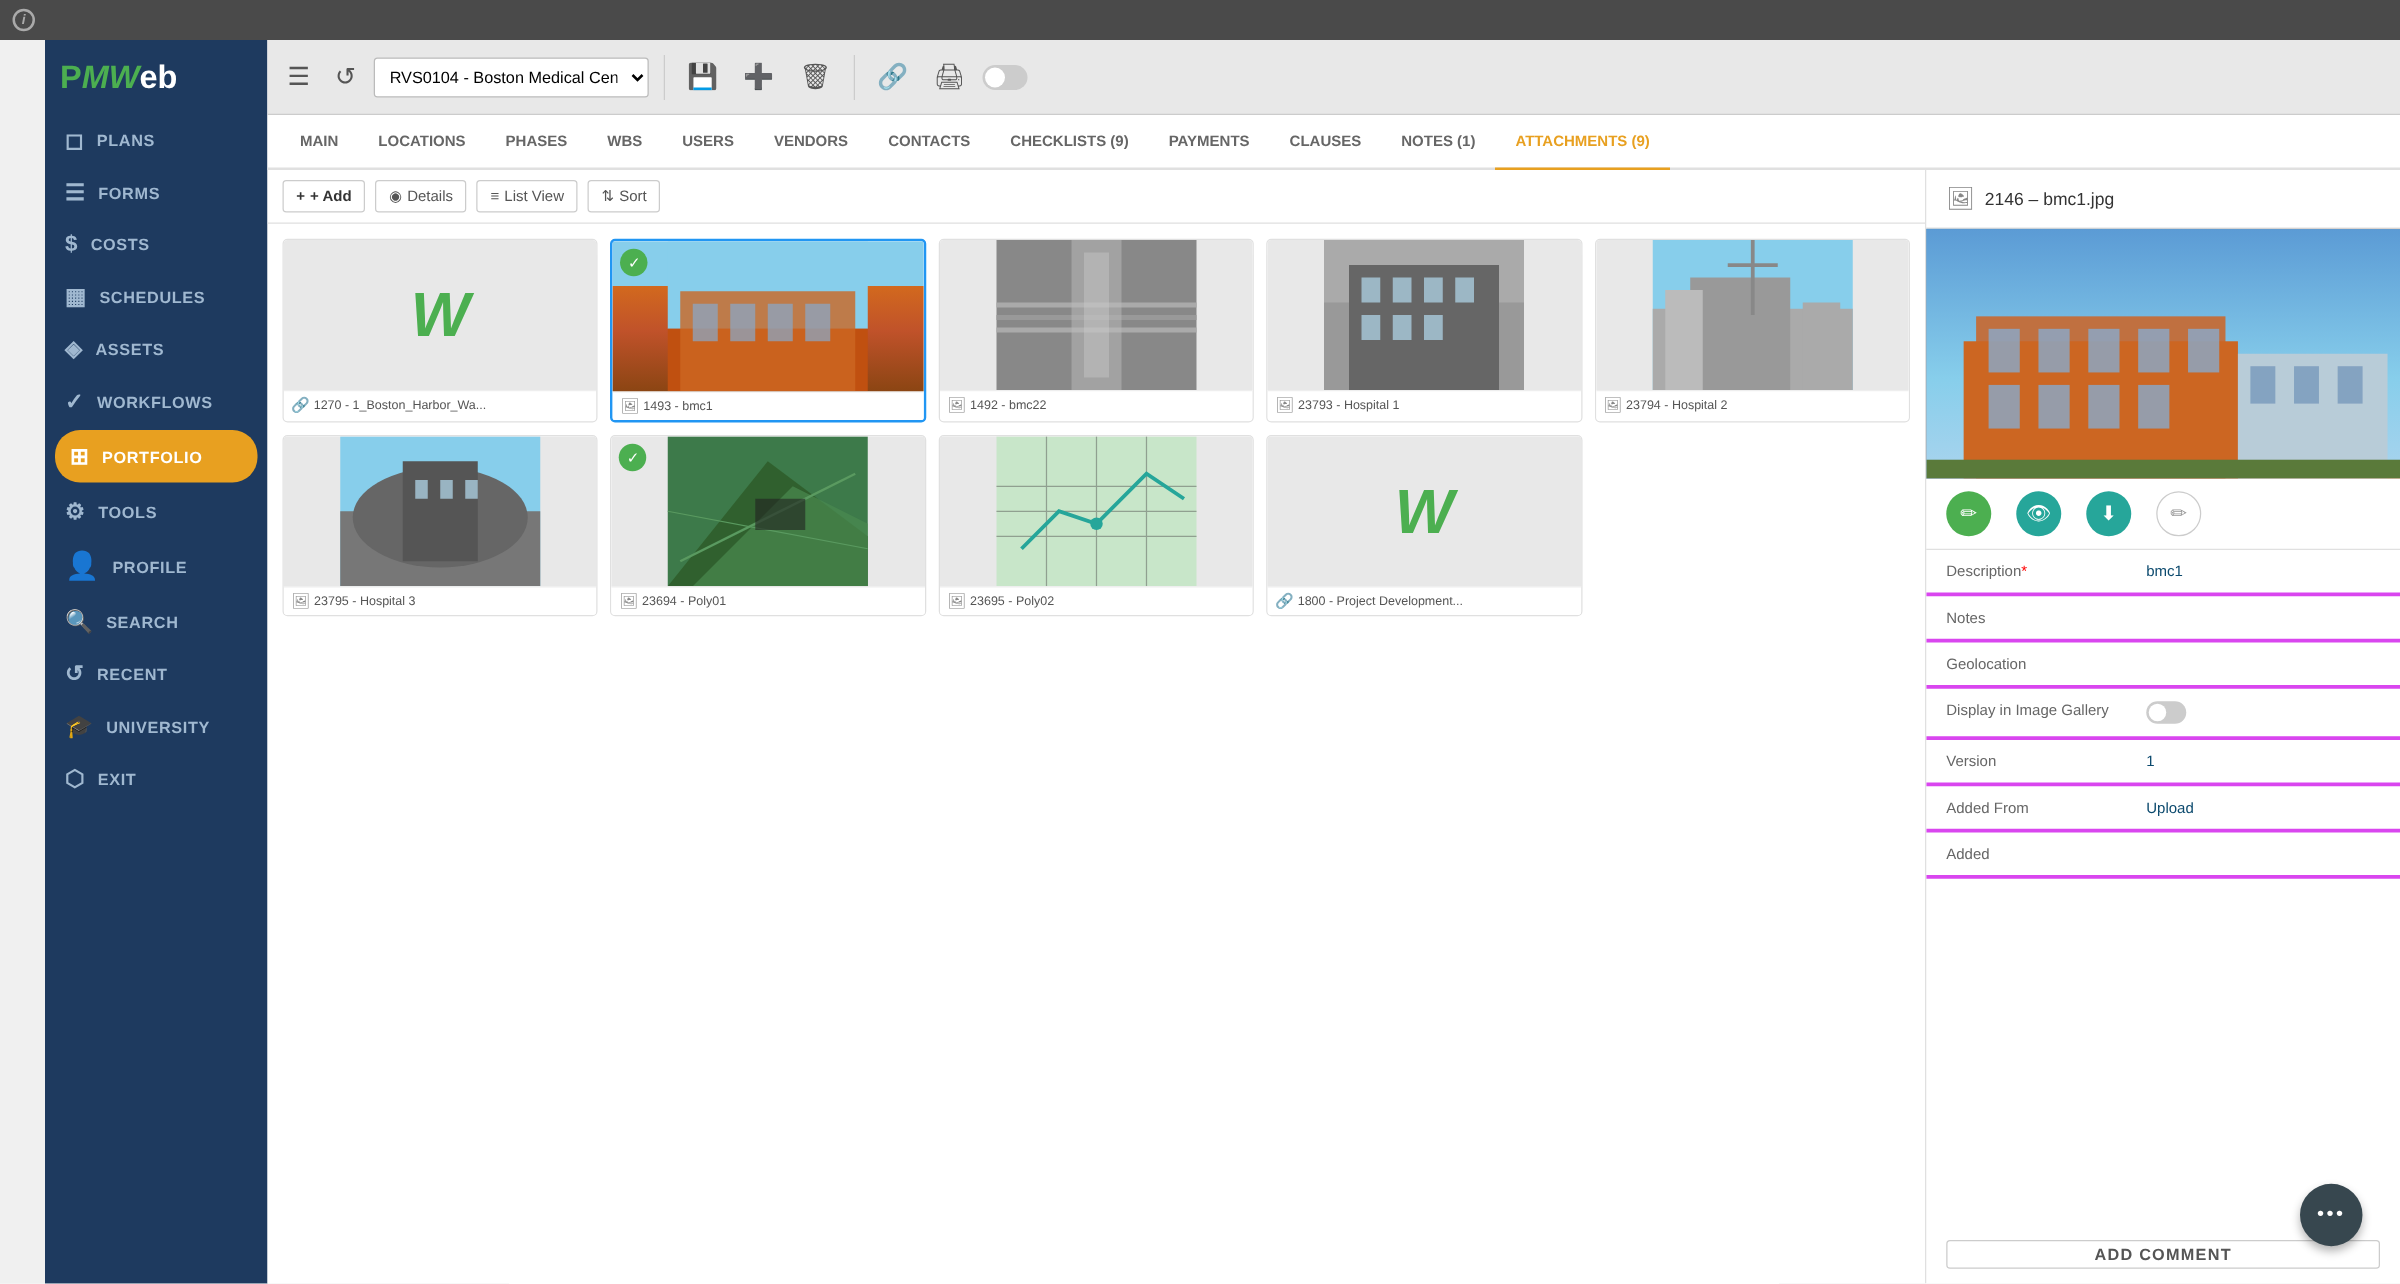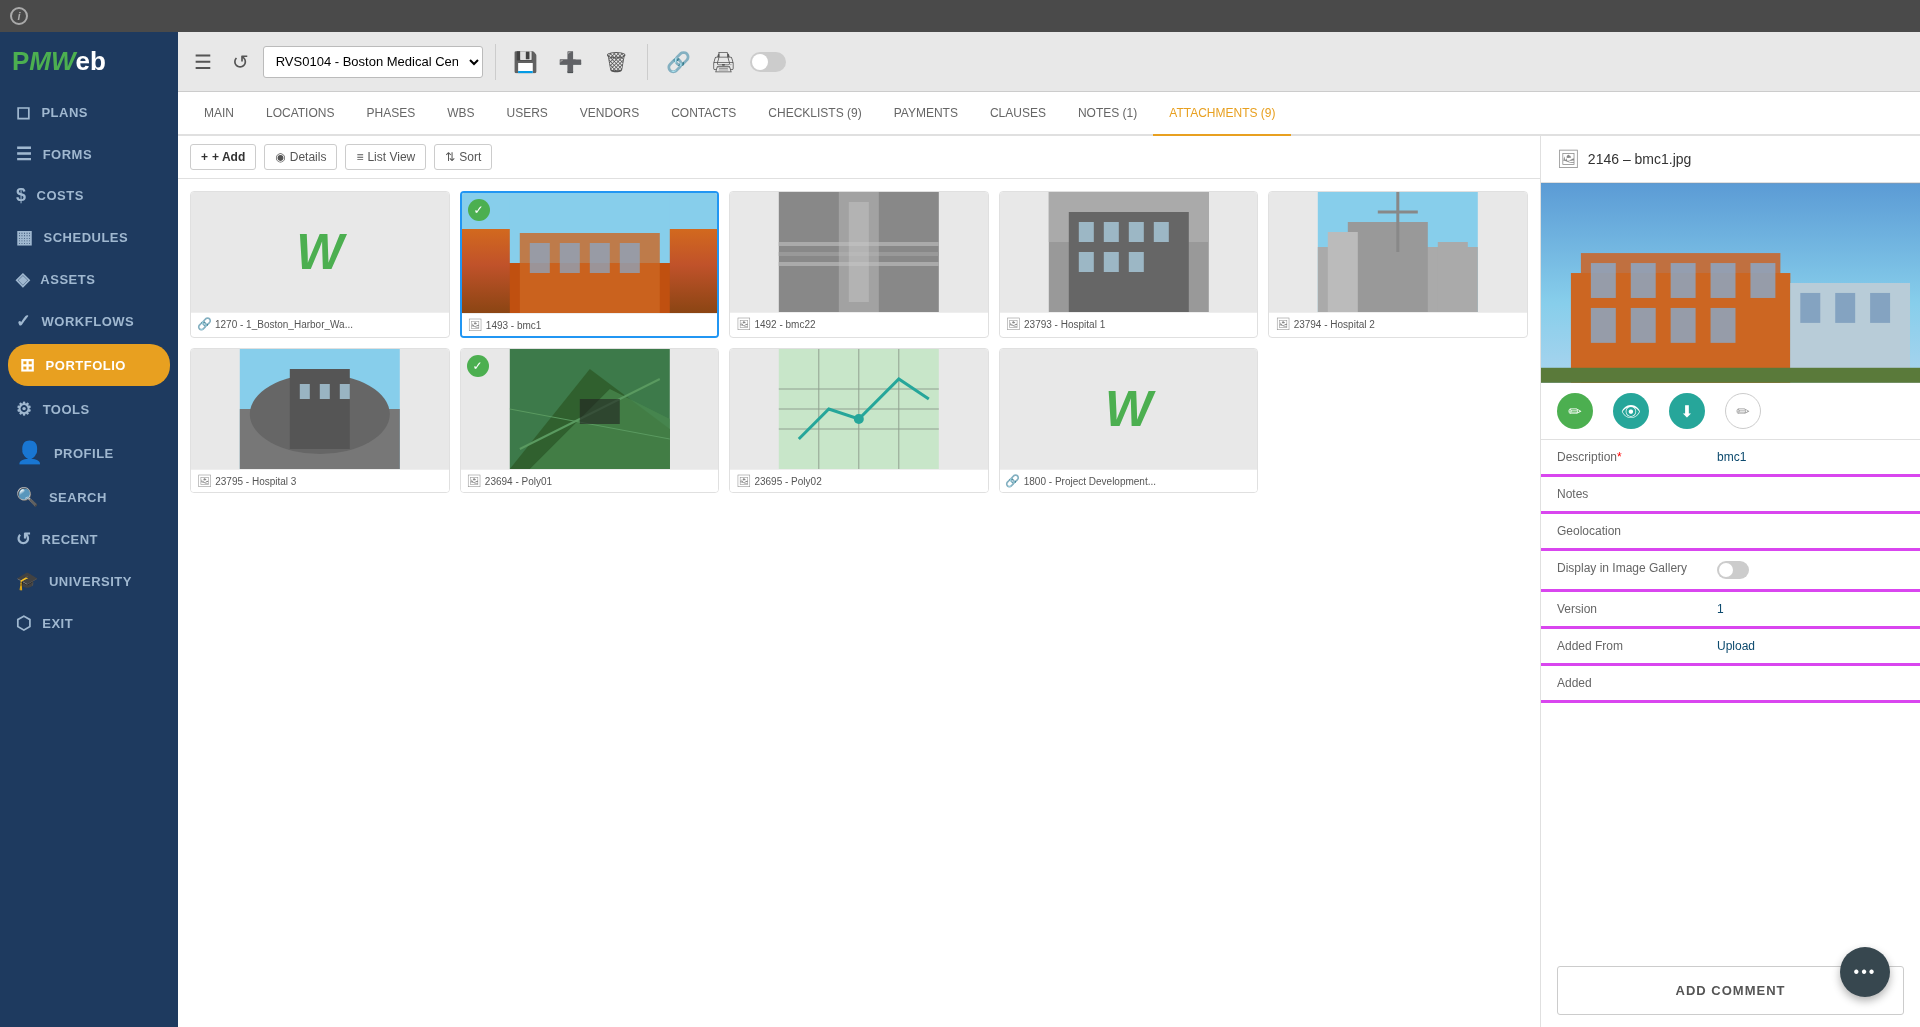--- a/index.html
+++ b/index.html
@@ -74,20 +74,21 @@
     }
 
     
     .sidebar {
       width: 178px;
       background: #1e3a5f;
       color: white;
       flex-shrink: 0;
       display: flex;
       flex-direction: column;
+      margin-left: 36px;
     }
     .sidebar-logo {
       padding: 14px 12px;
       display: flex; align-items: center;
     }
     .logo-text {
       font-size: 26px; font-weight: bold; color: white;
     }
     .logo-text span { color: #4CAF50; }
     .sidebar-item {
@@ -111,21 +112,21 @@
     .tab-nav {
       display: flex;
       border-bottom: 2px solid #e0e0e0;
       background: white;
       padding: 0 10px;
       flex-shrink: 0;
     }
     .tab-item {
       padding: 14px 16px;
       font-size: 12px;
-      font-weight: normal;
+      font-weight: bold;
       color: #666;
       cursor: pointer;
       border-bottom: 2px solid transparent;
       margin-bottom: -2px;
       white-space: nowrap;
     }
     .tab-item.active { color: #e8a020; border-bottom: 2px solid #e8a020; }
 
     
     .action-bar {
@@ -282,21 +283,21 @@
       position: relative; cursor: pointer;
     }
     .toggle-sm::after {
       content: ''; position: absolute;
       width: 14px; height: 14px; background: white;
       border-radius: 50%; top: 2px; left: 2px;
     }
 
     .add-comment-btn {
       margin: 12px 16px;
-      padding: 16px;
+      padding: 3px;
       border: 1px solid #ccc;
       background: white;
       border-radius: 3px;
       cursor: pointer;
       font-size: 13px;
       font-weight: bold;
       color: #555;
       text-align: center;
       letter-spacing: 1px;
     }

